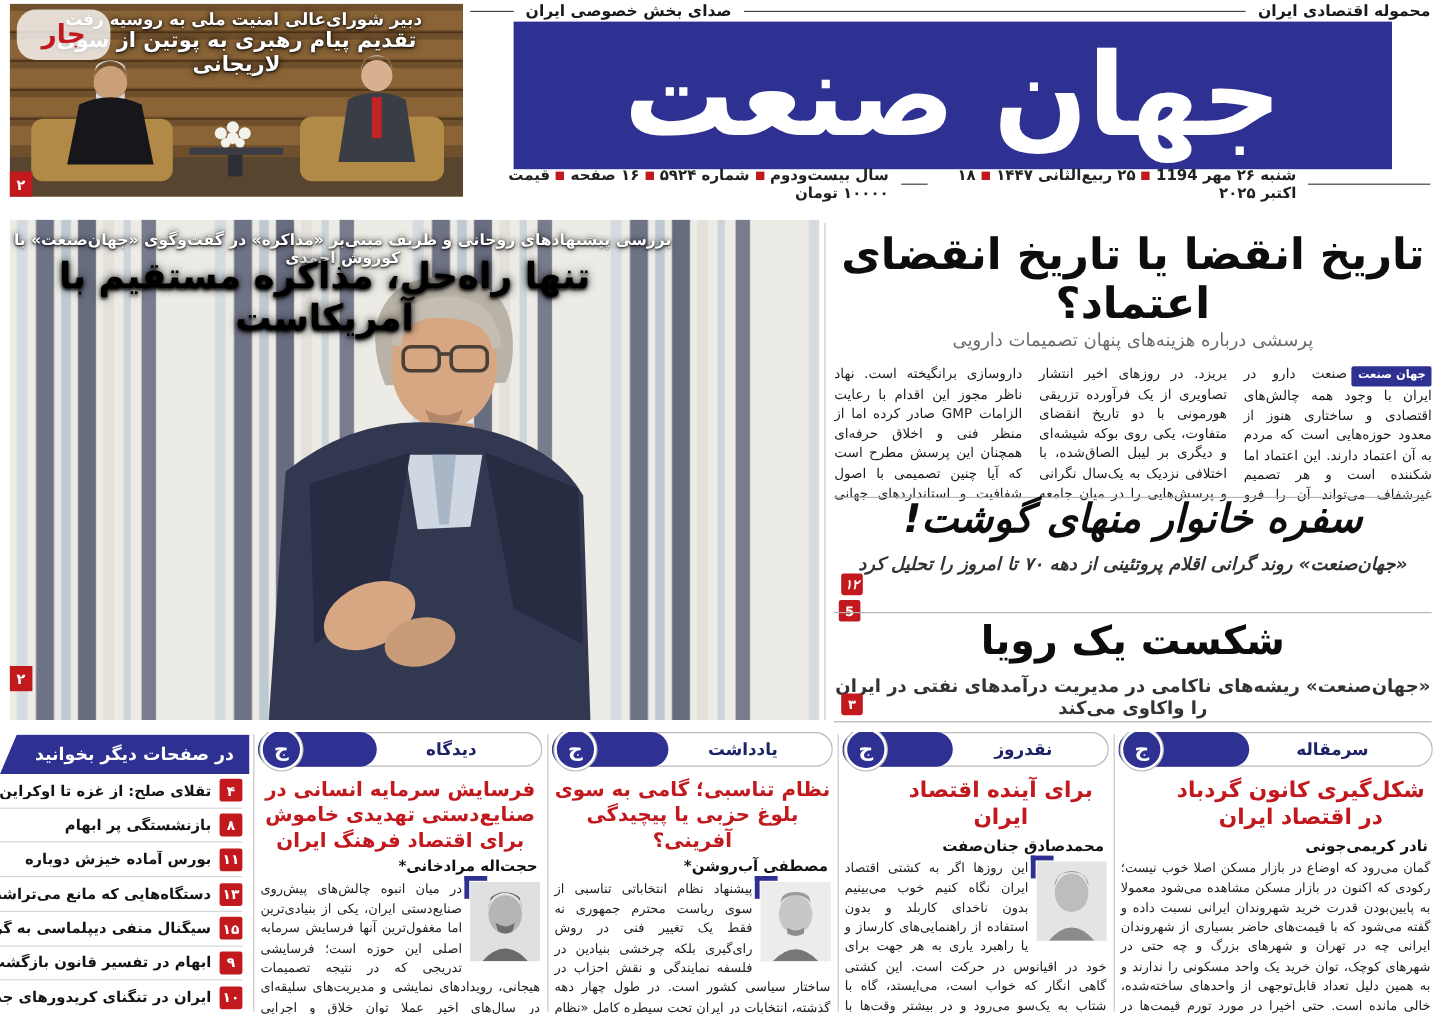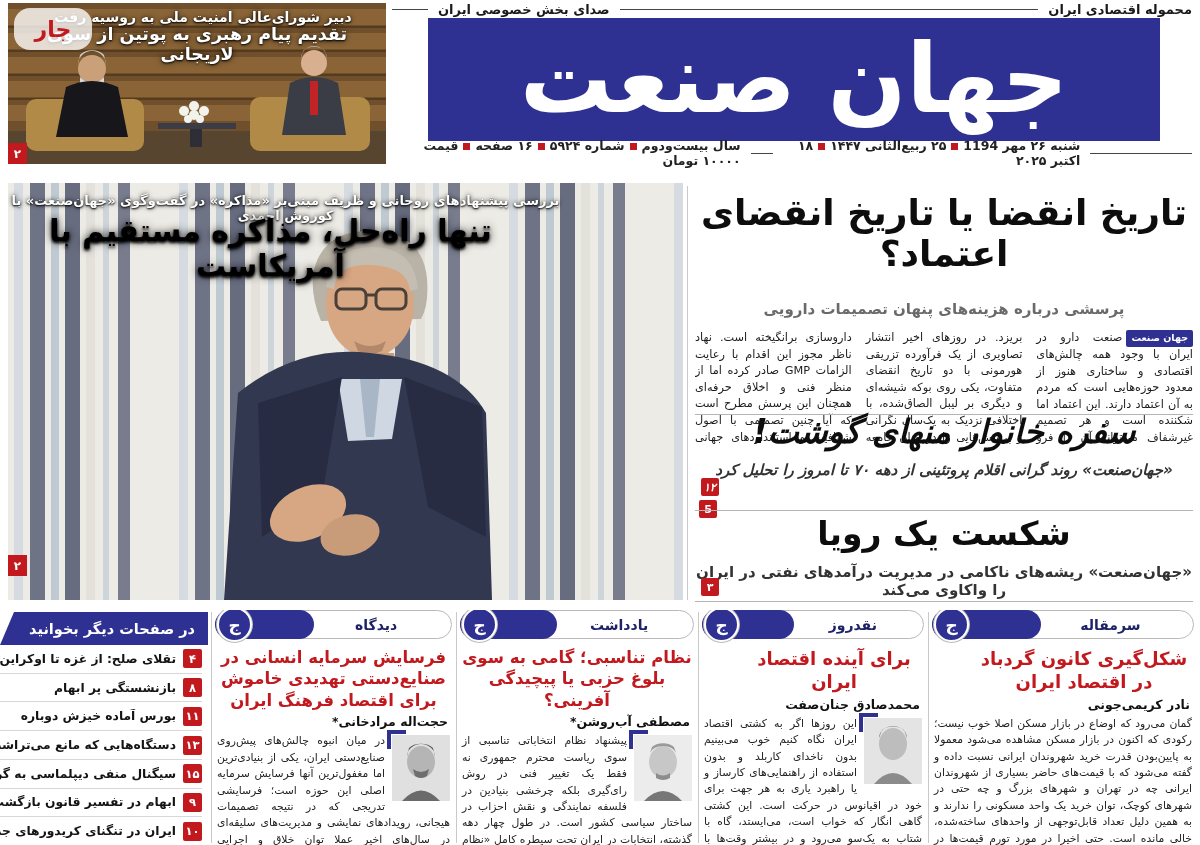--- a/index.html
+++ b/index.html
@@ -43,21 +43,21 @@
   .mp-head { position:absolute; top:30px; left:0; right:0; text-align:center; padding-right:150px;
              color:#000000; font-size:30px; font-weight:bold; text-shadow:0 2px 3px #000,0 0 8px rgba(0,0,0,.85); }
   .mp-badge { left:0; top:372px; }
 
   .vline { position:absolute; width:0; border-left:1px solid #c9c9c9; }
   .hline { position:absolute; height:0; border-top:1px solid #b5b5b5; }
 
   
   .lead { position:absolute; left:695px; top:186px; width:498px; }
   .lead h1 { font-size:36px; font-weight:bold; text-align:center; color:#0d0d0d; margin-top:6px; }
-  .lead .sub { text-align:center; color:#6a6a6a; font-size:15px; margin:26px 0 12px;font-weight:bold; }
+  .lead .sub { text-align:center; color:#6a6a6a; font-size:15px; margin:0 0 12px; }
   .lead-body { column-count:3; column-gap:14px; font-size:11.3px; line-height:1.47;
                text-align:justify; height:124px; overflow:hidden; color:#1c1c1c; }
   .story-tag { display:inline-block; background:#2e3192; color:#fff; font-size:9.5px; font-weight:bold;
                padding:1px 5px 2px; border-radius:2px; margin-left:4px; }
   .pageref { position:absolute; width:18px; height:18px; background:#c2191f; color:#fff; font-size:11px;
              font-weight:bold; display:flex; align-items:center; justify-content:center; border-radius:2px; }
   .lead .pageref { left:4px; top:314px; }
 
   
   .story-block { position:absolute; left:695px; width:498px; text-align:center; }

